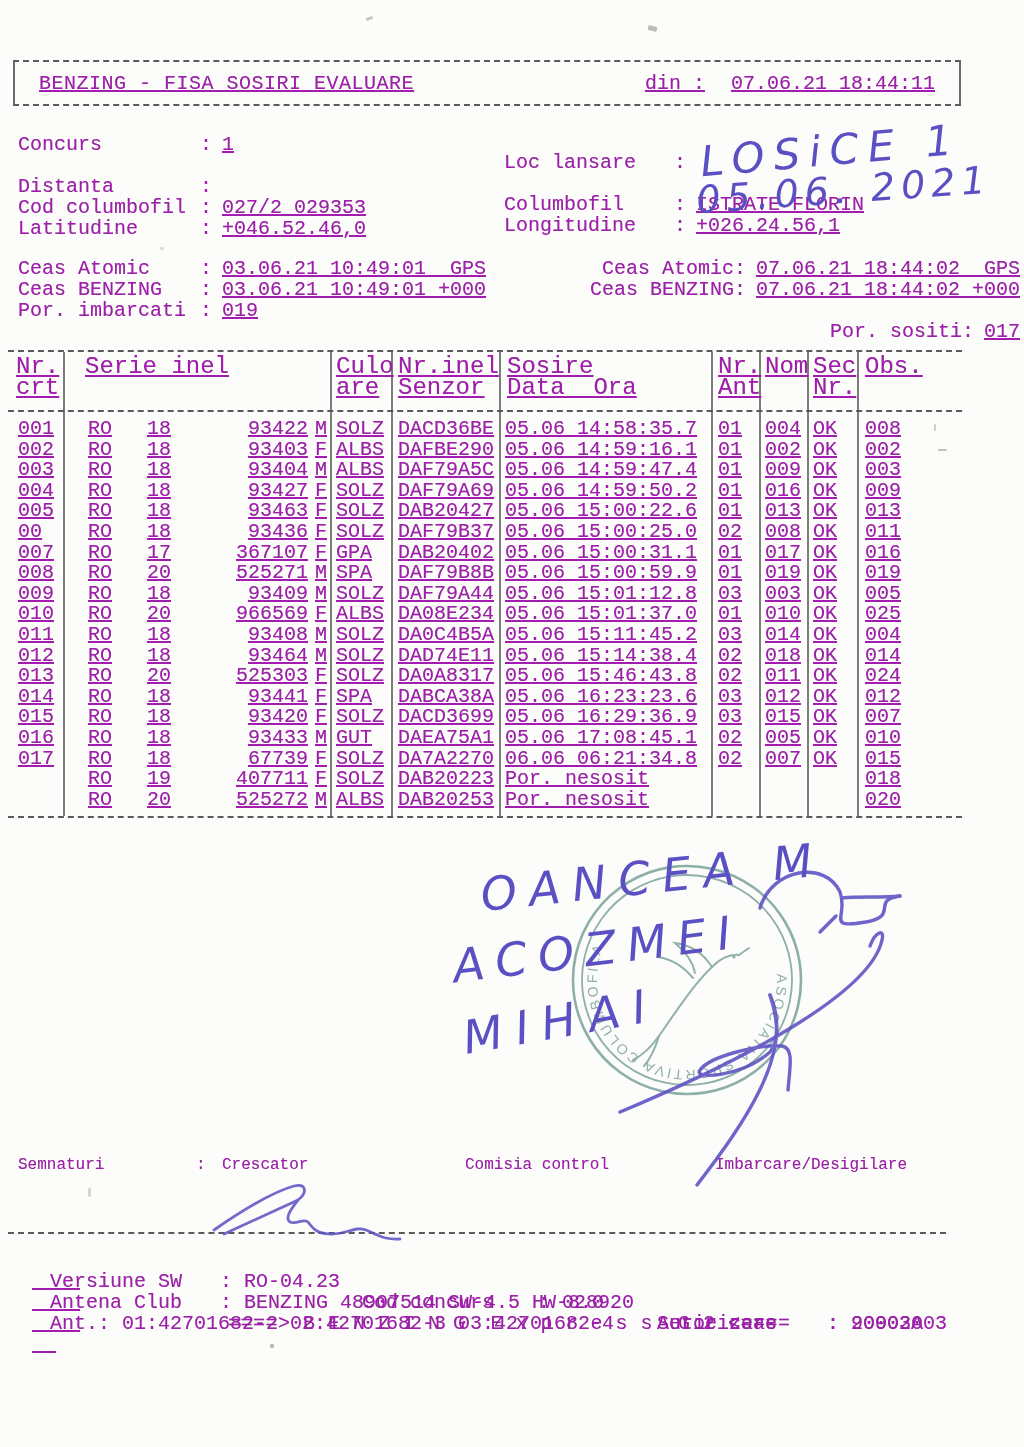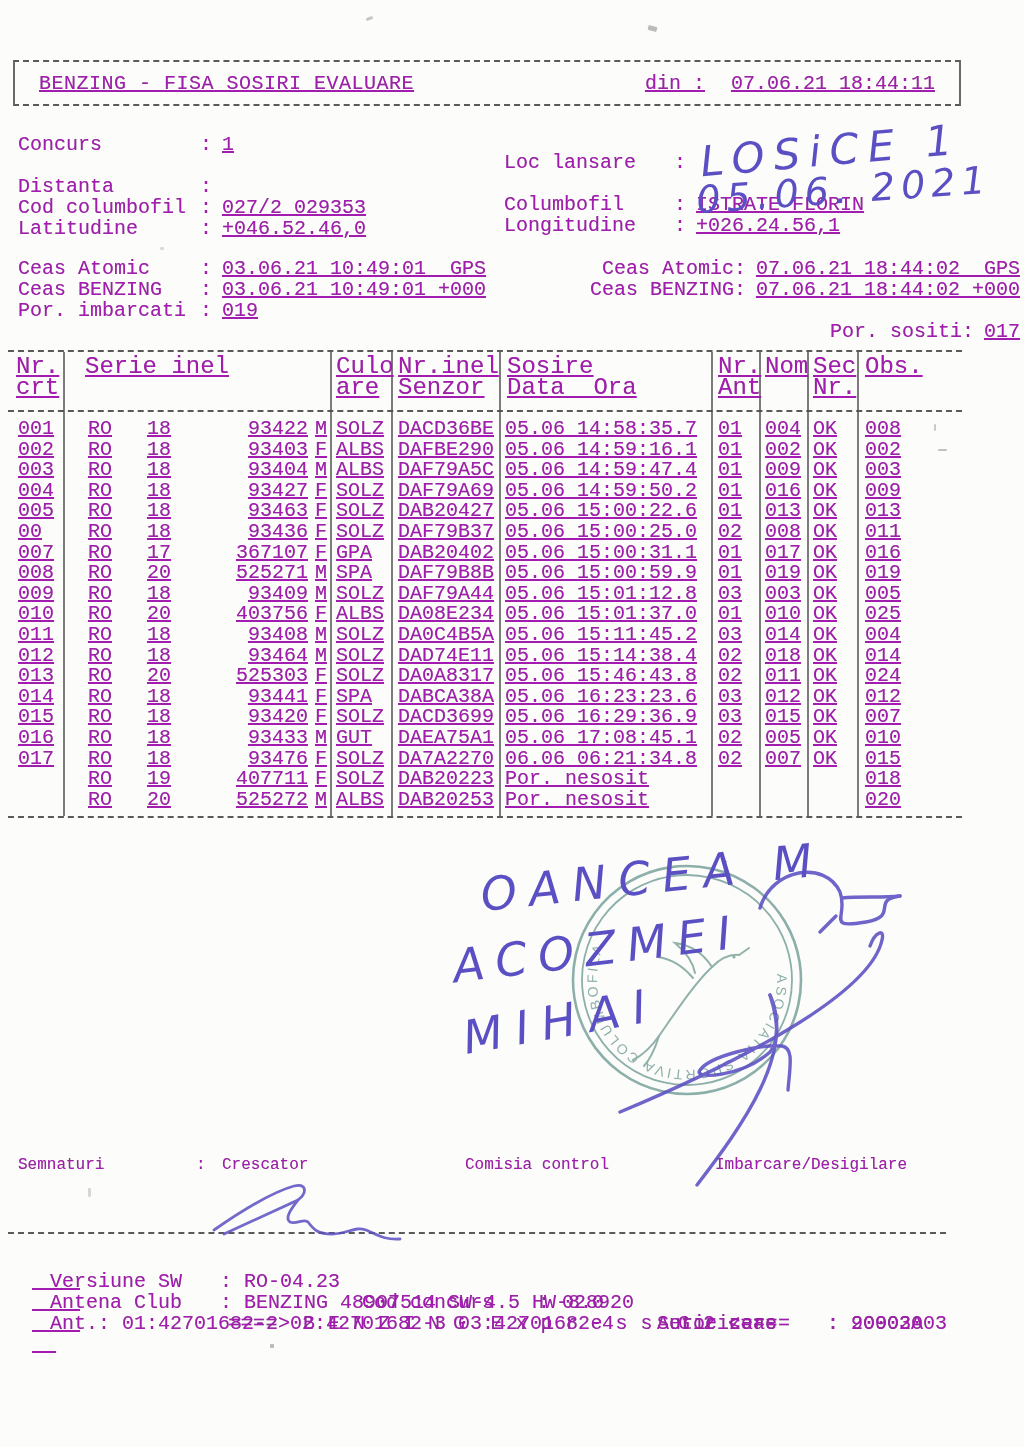--- a/index.html
+++ b/index.html
@@ -289,21 +289,21 @@
       <span class="c-ant">03</span>
       <span class="c-nom">003</span>
       <span class="c-sec">OK</span>
       <span class="c-obs">005</span>
     </div>
 
     <div class="trow">
       <span class="c-nr">010</span>
       <span class="c-ro">RO</span>
       <span class="c-yr">20</span>
-      <span class="c-ring">403756</span>
+      <span class="c-ring">966569</span>
       <span class="c-sex">F</span>
       <span class="c-col">ALBS</span>
       <span class="c-sen">DA08E234</span>
       <span class="c-arr">05.06 15:01:37.0</span>
       <span class="c-ant">01</span>
       <span class="c-nom">010</span>
       <span class="c-sec">OK</span>
       <span class="c-obs">025</span>
     </div>
 
@@ -394,21 +394,21 @@
       <span class="c-ant">02</span>
       <span class="c-nom">005</span>
       <span class="c-sec">OK</span>
       <span class="c-obs">010</span>
     </div>
 
     <div class="trow">
       <span class="c-nr">017</span>
       <span class="c-ro">RO</span>
       <span class="c-yr">18</span>
-      <span class="c-ring">93476</span>
+      <span class="c-ring">67739</span>
       <span class="c-sex">F</span>
       <span class="c-col">SOLZ</span>
       <span class="c-sen">DA7A2270</span>
       <span class="c-arr">06.06 06:21:34.8</span>
       <span class="c-ant">02</span>
       <span class="c-nom">007</span>
       <span class="c-sec">OK</span>
       <span class="c-obs">015</span>
     </div>
 

